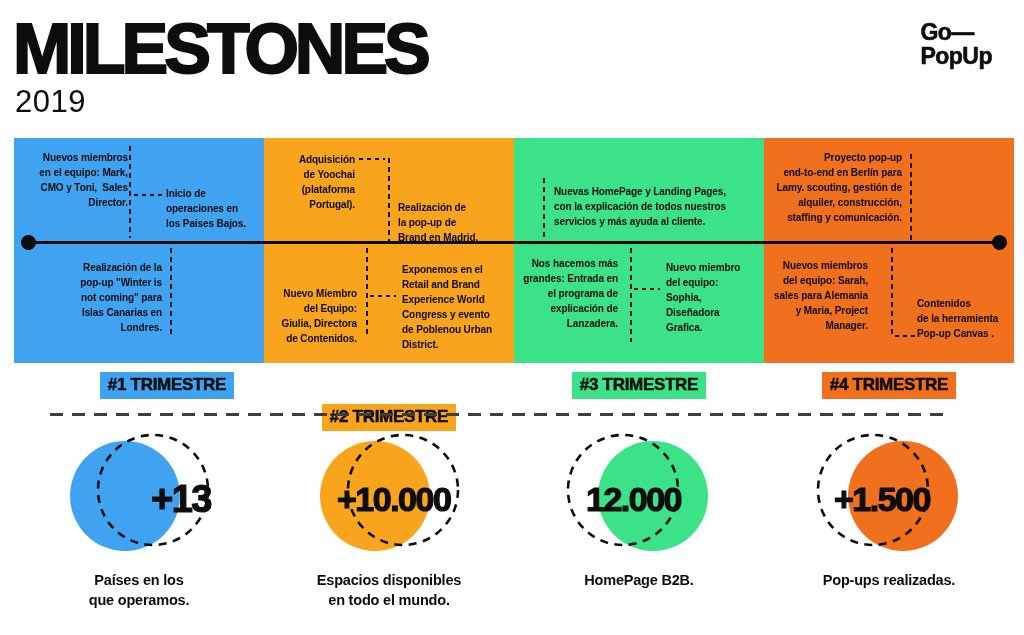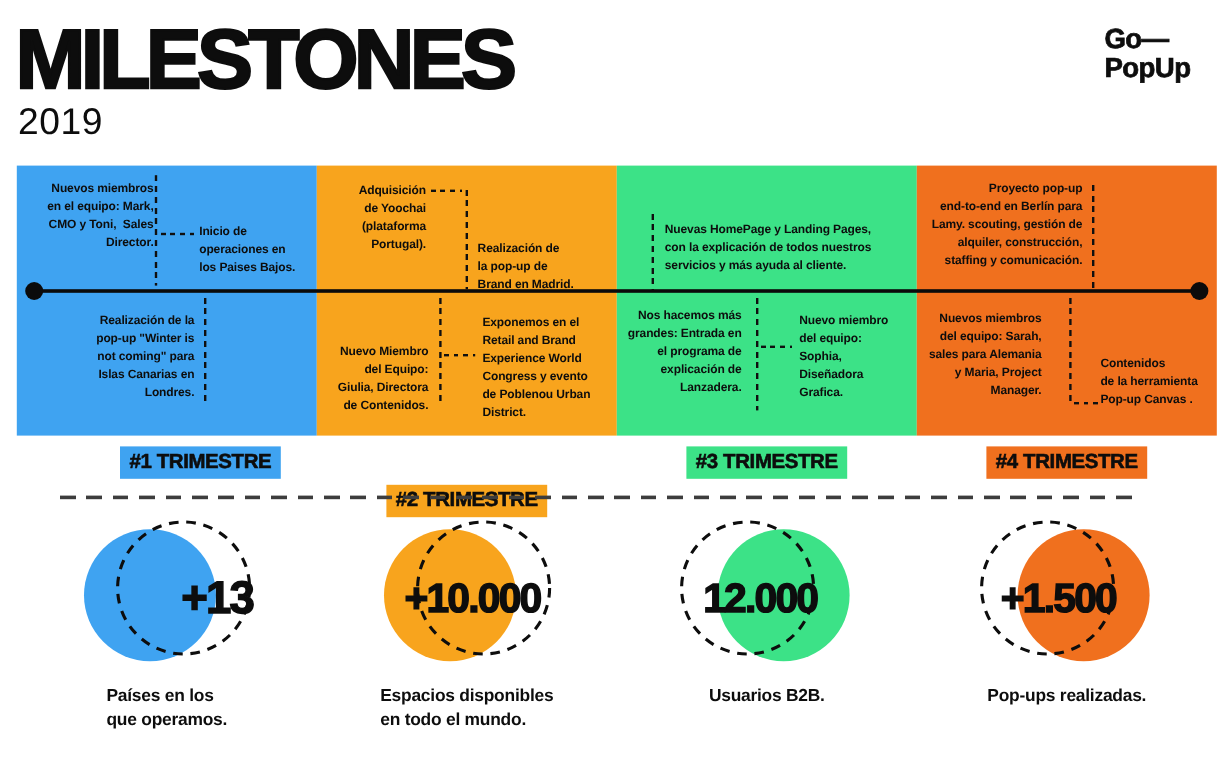--- a/index.html
+++ b/index.html
@@ -99,21 +99,21 @@
   .stat.right .dashedc { left:22px; top:0; }
   .num {
     position:absolute; font-size:34px; font-weight:bold; letter-spacing:-1.5px;
     -webkit-text-stroke:1.2px #0d0d0d; line-height:1;
   }
   .stat:nth-child(1) .num { left:107px; top:47px; font-size:38px; }
   .stat:nth-child(2) .num { left:43px;  top:49px; }
   .stat:nth-child(3) .num { left:42px;  top:49px; }
   .stat:nth-child(4) .num { left:40px;  top:49px; }
   .caption {
-    margin-top:5px; font-size:14.5px; font-weight:bold;
+    margin-top:5px; text-align:center; font-size:14.5px; font-weight:bold;
     line-height:20px; letter-spacing:-0.2px; white-space:pre;
   }
 </style>
 </head>
 <body>
 
 <div class="page">
 
   <h1 class="title">MILESTONES</h1>
   <div class="subtitle">2019</div>
@@ -241,21 +241,21 @@
 en todo el mundo.</div>
     </div>
     <div class="stat right">
       <div class="visual">
         <div class="solid" style="background-color: rgb(60, 226, 135);"></div>
         <svg class="dashedc" width="114" height="114" viewBox="0 0 114 114">
             <circle cx="57" cy="57" r="55" fill="none" stroke="#0d0d0d" stroke-width="2.6" stroke-dasharray="8 6.5"></circle>
           </svg>
         <div class="num">12.000</div>
       </div>
-      <div class="caption">Usuarios B2B.</div>
+      <div class="caption">HomePage B2B.</div>
     </div>
     <div class="stat right">
       <div class="visual">
         <div class="solid" style="background-color: rgb(240, 112, 30);"></div>
         <svg class="dashedc" width="114" height="114" viewBox="0 0 114 114">
             <circle cx="57" cy="57" r="55" fill="none" stroke="#0d0d0d" stroke-width="2.6" stroke-dasharray="8 6.5"></circle>
           </svg>
         <div class="num">+1.500</div>
       </div>
       <div class="caption">Pop-ups realizadas.</div>

